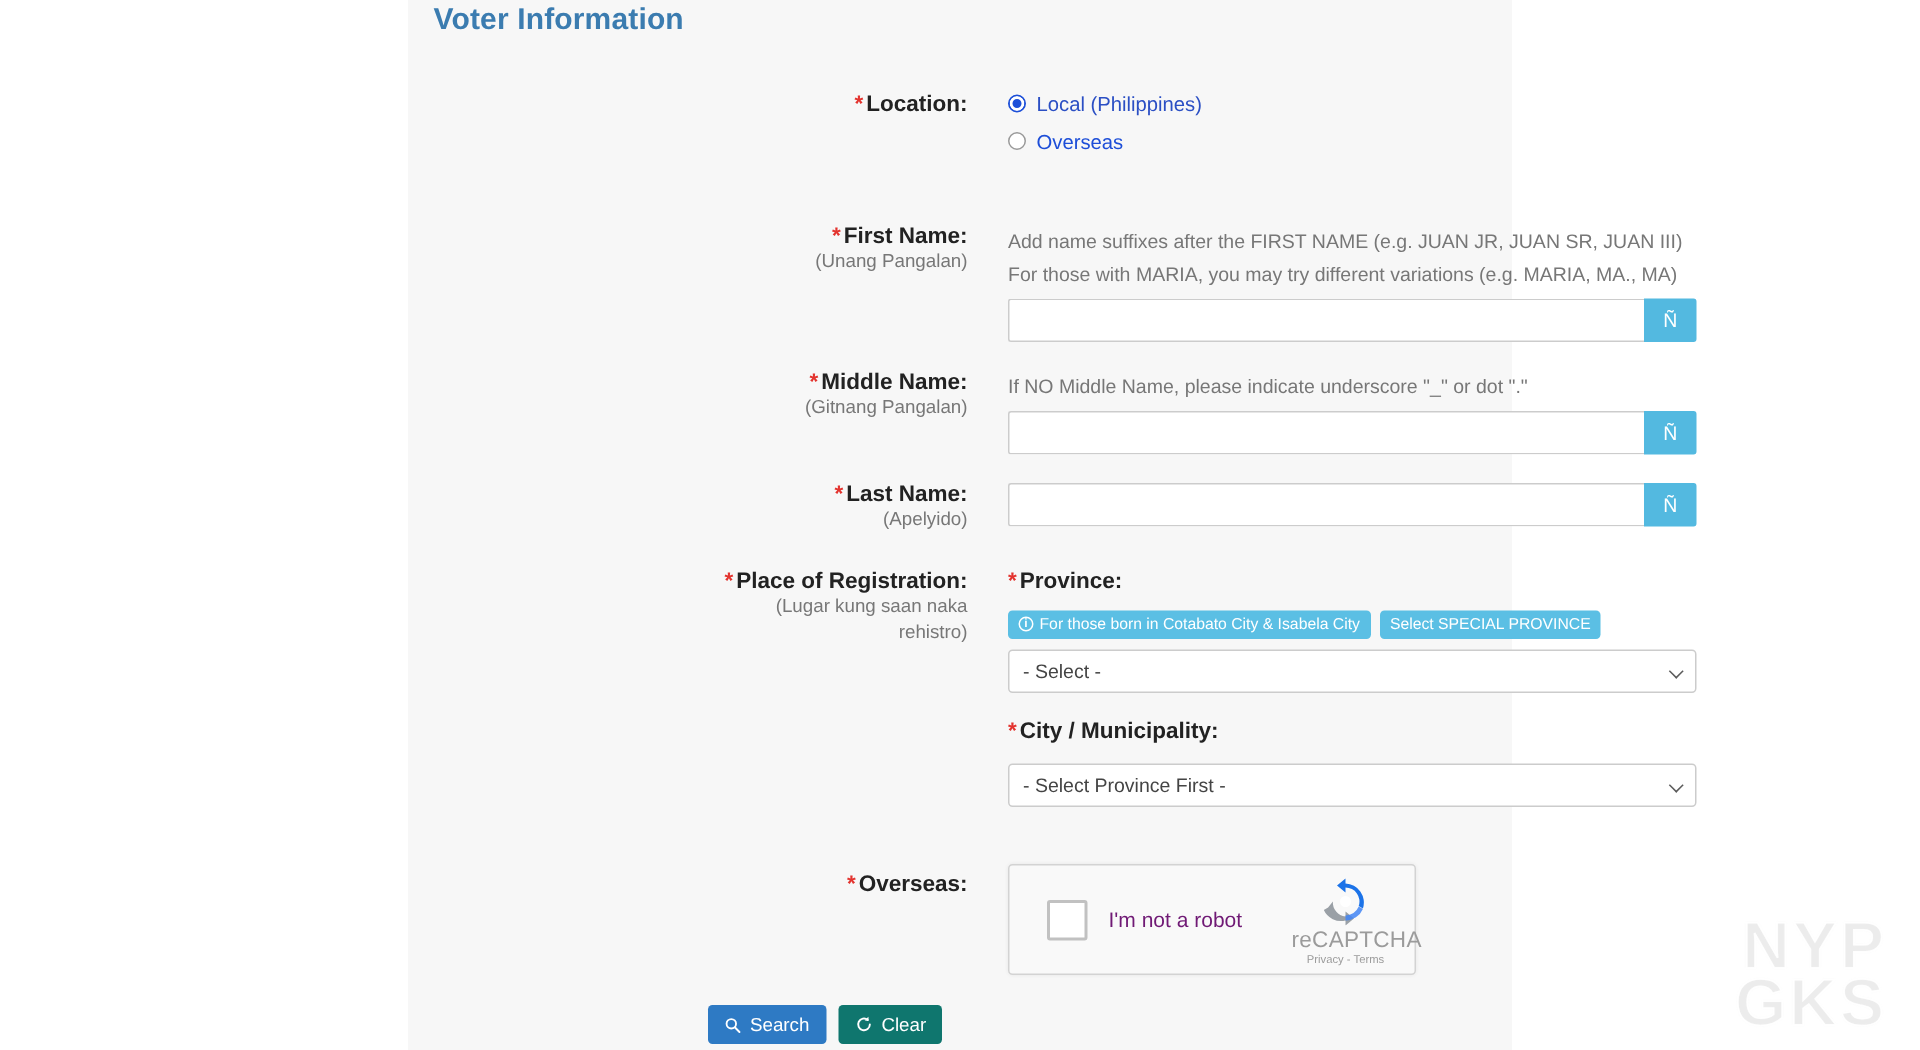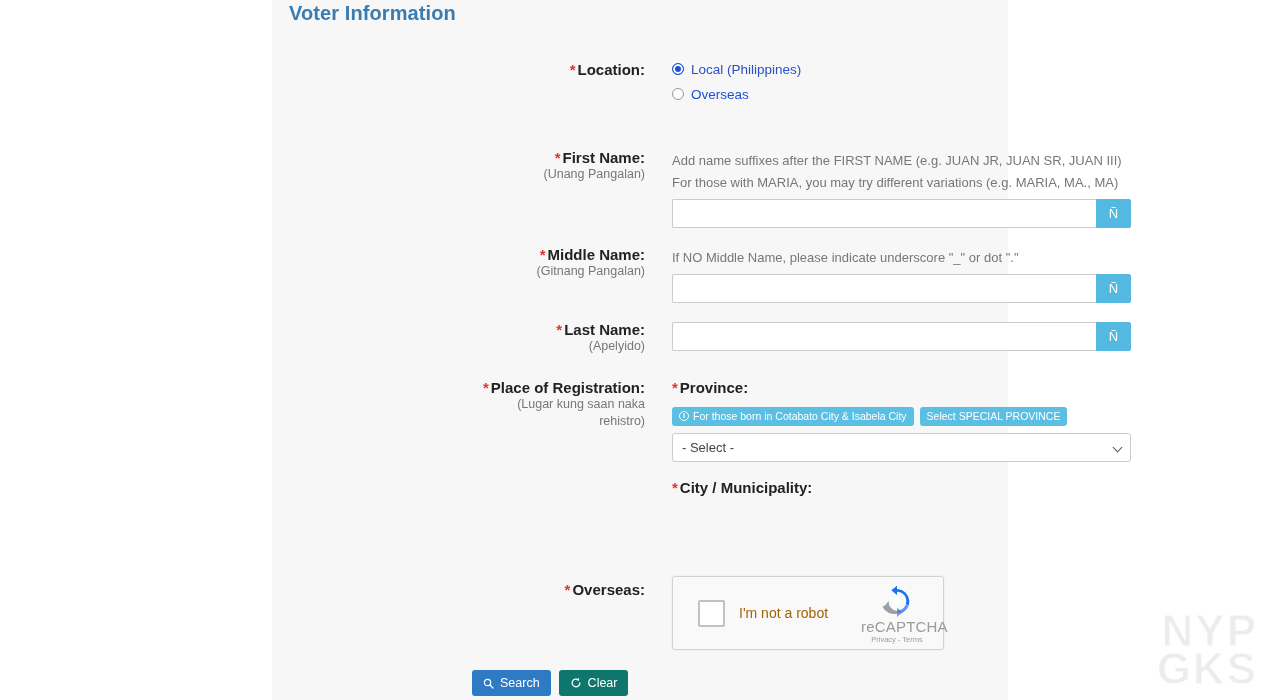--- a/index.html
+++ b/index.html
@@ -192,21 +192,21 @@
     width: 27px; height: 27px;
     border: 2px solid #c1c1c1;
     background: #ffffff;
     border-radius: 2px;
     margin-left: 25px;
     cursor: pointer;
     flex: none;
   }
   .rc-text {
     font-size: 14px;
-    color: #a16207;
+    color: #701a75;
     margin-left: 14px;
   }
   .rc-brand {
     position: absolute;
     right: 10px; top: 8px;
     width: 72px;
     text-align: center;
   }
   .rc-name {
     font-size: 15px;
@@ -348,20 +348,26 @@
         </div>
         <div class="sel-wrap" style="margin-top:7px;">
           <select class="sel">
             <option>- Select -</option>
           </select>
           <span class="chev"></span>
         </div>
 
         <div class="lbl" style="margin-top:27px;">
           <span class="req">*</span><span>City / Municipality:</span>
+        </div>
+        <div class="sel-wrap" style="margin-top:13px;">
+          <select class="sel">
+            <option>- Select Province First -</option>
+          </select>
+          <span class="chev"></span>
         </div>
       </div>
     </div>
 
     <div class="row" style="left:200px; top:582px; width:520px;">
       <div class="lbl-col">
         <div class="lbl">
           <span class="req">*</span><span>Overseas:</span>
         </div>
       </div>

